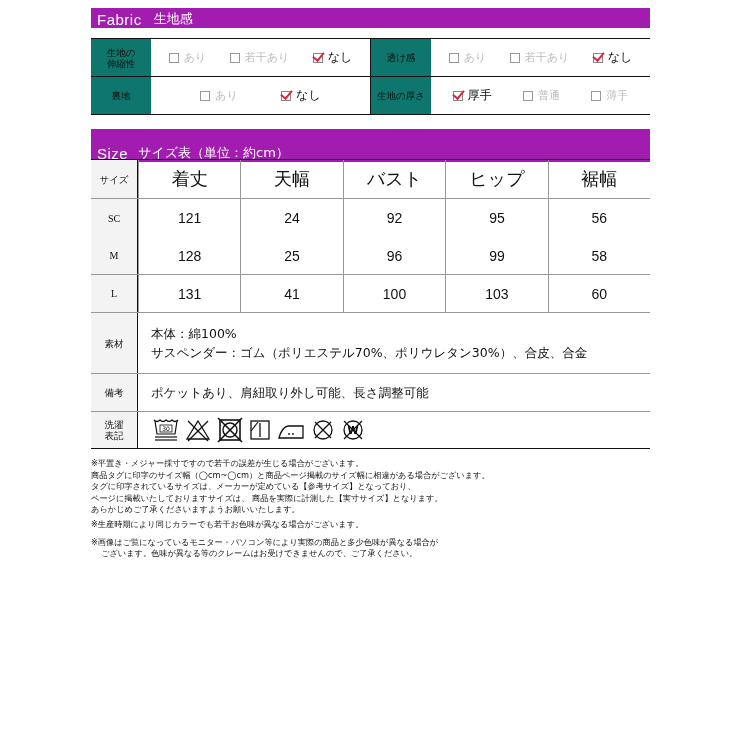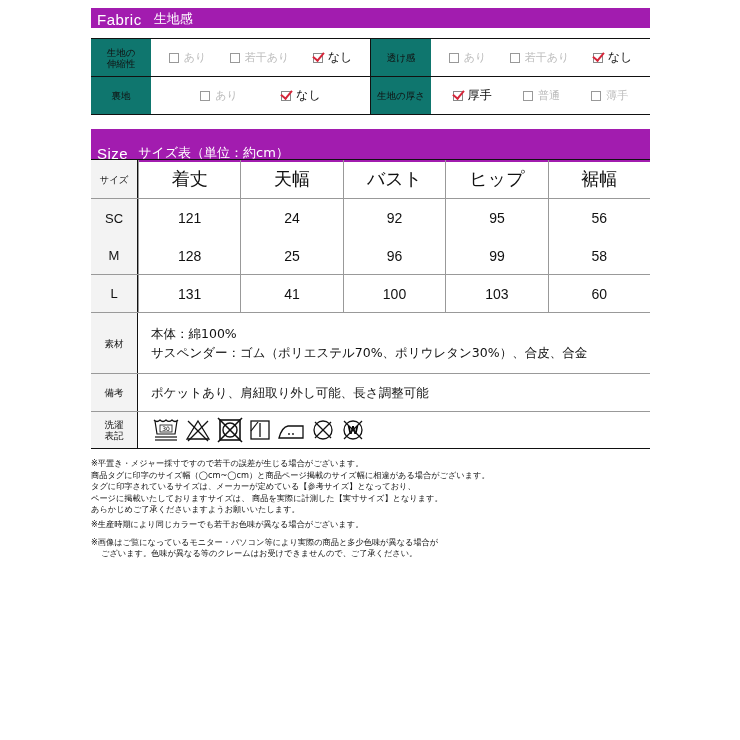--- a/index.html
+++ b/index.html
@@ -31,21 +31,21 @@
   .srow { display: flex; }
   .slabel { width: 46px; background: #f3f3f3; border-right: 1.5px solid #111; display: flex; align-items: center;
             justify-content: center; font-size: 9.5px; text-align: center; line-height: 11px; flex-shrink: 0; }
   .scell { width: 102.5px; display: flex; align-items: center; justify-content: center; font-size: 14px;
            border-left: 1px solid #999; font-family: "Liberation Sans", sans-serif; }
   .scell:first-of-type { border-left: none; }
   .srow.head .scell { font-size: 18px; font-family: "DejaVu Sans", sans-serif; }
   .srow.bb { border-bottom: 1px solid #999; }
   .srow.h38 { height: 38px; }
   .srow.h37 { height: 37px; }
-  .slabel.size-lbl { font-family: Liberation Sans, sans-serif; font-size: 13px; }
+  .slabel.size-lbl { font-family: Liberation Serif, serif; font-size: 10px; }
   .sbody { flex: 1; padding-left: 13px; display: flex; flex-direction: column; justify-content: center; font-size: 12.5px; line-height: 19px; }
   .icons { display: flex; align-items: center; gap: 4px; }
   .icons svg { display: block; }
 
   .notes { position: absolute; left: 91px; top: 458px; font-size: 8.2px; line-height: 11.6px; color: #111; }
   .notes p { margin: 0; white-space: nowrap; }
   .notes .gap { margin-top: 3px; }
   .notes .indent { padding-left: 10px; }
 </style>
 </head>

